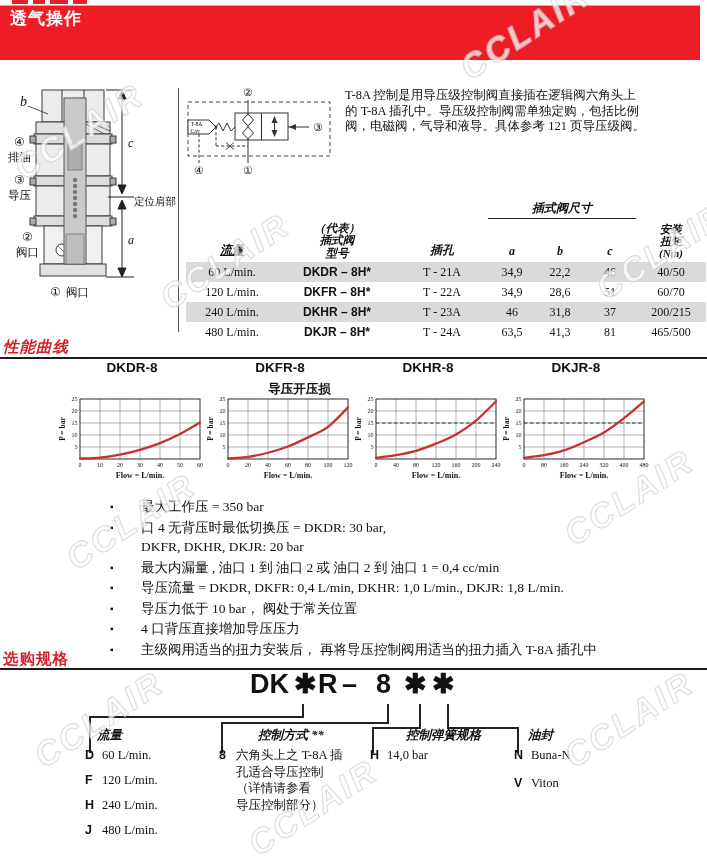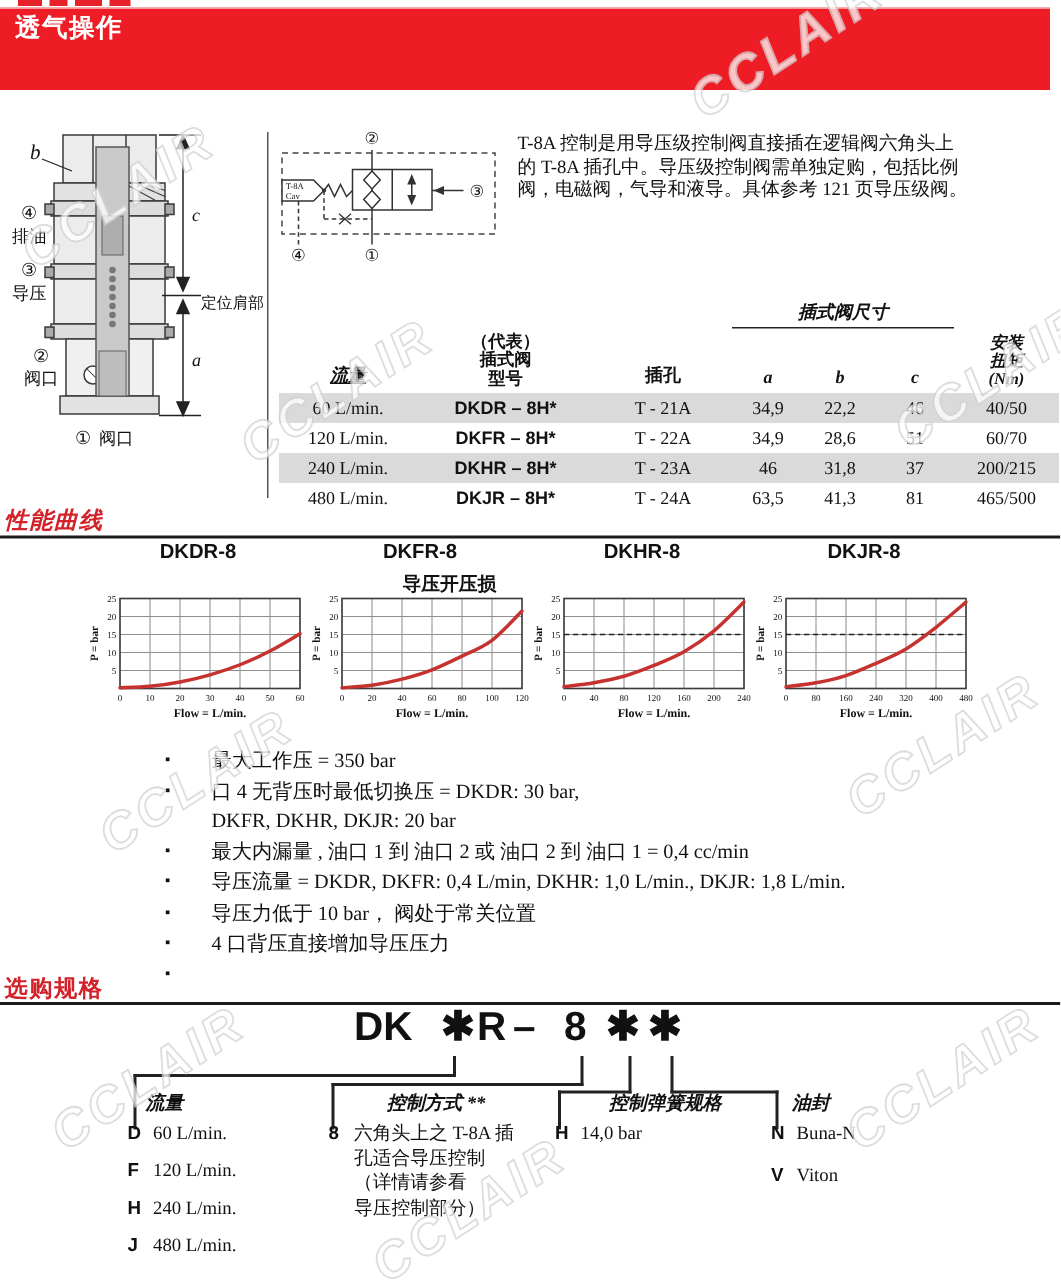--- a/index.html
+++ b/index.html
@@ -30,21 +30,21 @@
   .valve-wrap{position:absolute;left:4px;top:84px;z-index:1;}
   .schem-wrap{position:absolute;left:183px;top:84px;z-index:1;}
 
   .desc{position:absolute;left:345px;top:88px;width:356px;z-index:1;
         font-size:12.5px;line-height:15.5px;}
 
   
   .spec{position:absolute;left:186px;top:197px;z-index:1;}
   table{border-collapse:collapse;table-layout:fixed;width:520px;font-size:12px;}
   th,td{padding:0;margin:0;}
-  thead th{vertical-align:bottom;font-weight:bold;}
+  thead th{vertical-align:bottom;font-weight:bold;font-style:italic;}
   .ghead th{height:20px;}
   .dims-group{font-style:italic;border-bottom:1.5px solid #222;text-align:center;font-size:12px;padding-bottom:1px;}
   .mhead th{height:40px;text-align:center;padding-bottom:3px;}
   .h-flow{font-style:italic;text-decoration:underline;}
   .h-model{white-space:pre-line;line-height:12.5px;font-size:11.5px;}
   .h-dim{font-style:italic;}
   .h-torque{white-space:pre-line;line-height:12px;font-style:italic;font-size:11px;}
   tbody td{height:20px;text-align:center;}
   tbody tr:nth-child(odd){background:#dadada;}
   tbody td.c1{font-family:"Liberation Sans",sans-serif;font-weight:bold;font-size:12px;}
@@ -65,21 +65,21 @@
 
   
   .notes{position:absolute;left:110px;top:497px;width:592px;z-index:1;}
   .note{display:flex;margin-bottom:1px;}
   .bullet{width:14px;font-size:10px;line-height:19.5px;margin-right:17px;}
   .note-text{font-size:13.5px;line-height:19.5px;white-space:pre-line;}
 
   
   .code-part{position:absolute;z-index:1;font-family:"Liberation Sans",sans-serif;
              font-weight:bold;font-size:27px;line-height:27px;top:671px;}
-  .cp0{left:236px}.cp1{left:294px}.cp2{left:318px}.cp3{left:342px}
+  .cp0{left:250px}.cp1{left:294px}.cp2{left:318px}.cp3{left:342px}
   .cp4{left:376px}.cp5{left:404px}.cp6{left:432px}
   .cline{position:absolute;background:#222;z-index:1;}
   .ord-label{position:absolute;z-index:2;font-weight:bold;font-style:italic;font-size:12.5px;top:727px;background:transparent;}
   .ol0{left:97px}.ol1{left:258px}.ol2{left:406px}.ol3{left:528px}
   .opt-col{position:absolute;top:747px;z-index:1;}
   .oc0{left:85px;width:130px}.oc1{left:219px;width:150px}.oc2{left:370px;width:120px}.oc3{left:514px;width:120px}
   .opt-row{display:flex;margin-bottom:8px;}
   .oc3 .opt-row{margin-bottom:11px;}
   .opt-code{width:17px;font-family:"Liberation Sans",sans-serif;font-weight:bold;font-size:12.5px;line-height:17px;flex:none;}
   .opt-text{font-size:12.5px;line-height:16.5px;white-space:pre-line;}
@@ -441,20 +441,21 @@
       <div class="note">
         <span class="bullet">▪</span>
         <div class="note-text">导压力低于 10 bar， 阀处于常关位置</div>
       </div>
       <div class="note">
         <span class="bullet">▪</span>
         <div class="note-text">4 口背压直接增加导压压力</div>
       </div>
       <div class="note">
         <span class="bullet">▪</span>
+        <div class="note-text">主级阀用适当的扭力安装后， 再将导压控制阀用适当的扭力插入 T-8A 插孔中</div>
       </div>
     </div>
 
   <div class="sec-head" style="top:649px">选购规格</div>
   <div class="rule" style="top:668px"></div>
 
   <span class="code-part cp0">DK</span>
   <span class="code-part cp1">✱</span>
   <span class="code-part cp2">R</span>
   <span class="code-part cp3">–</span>

